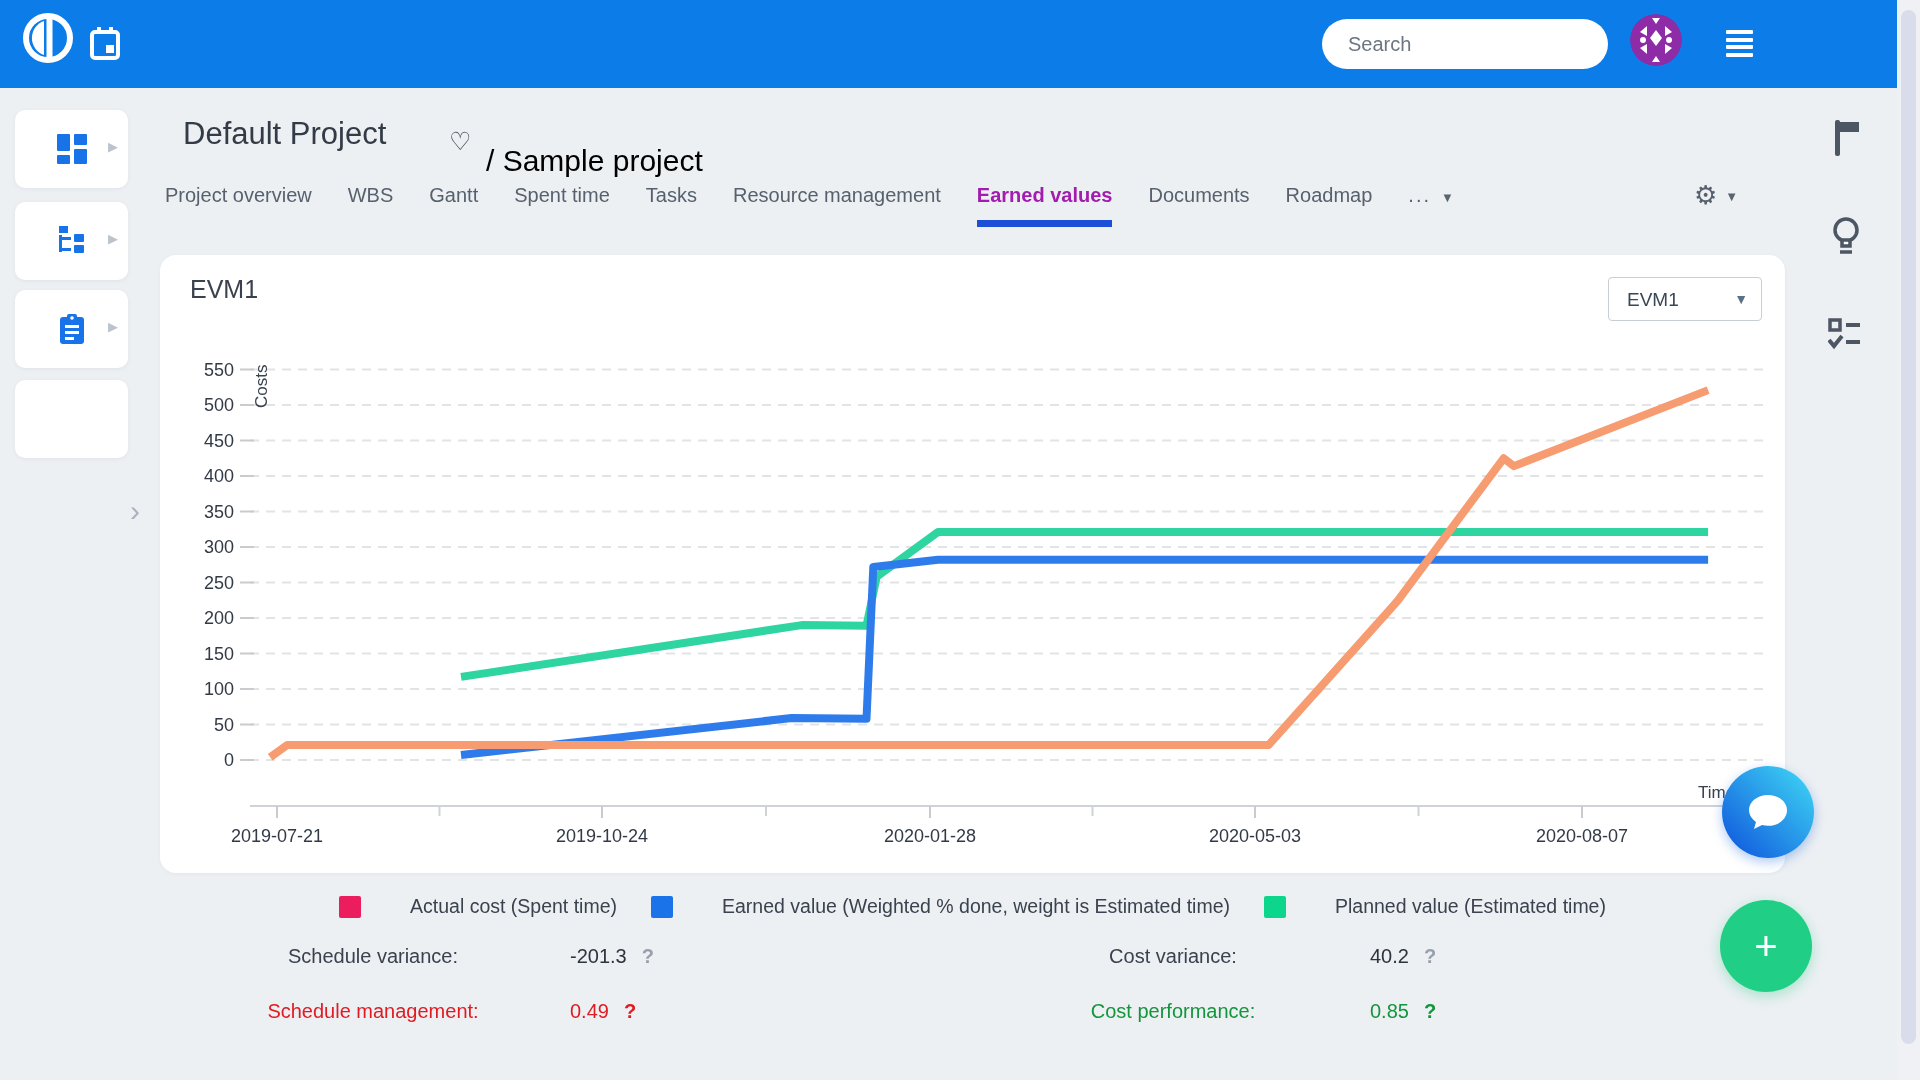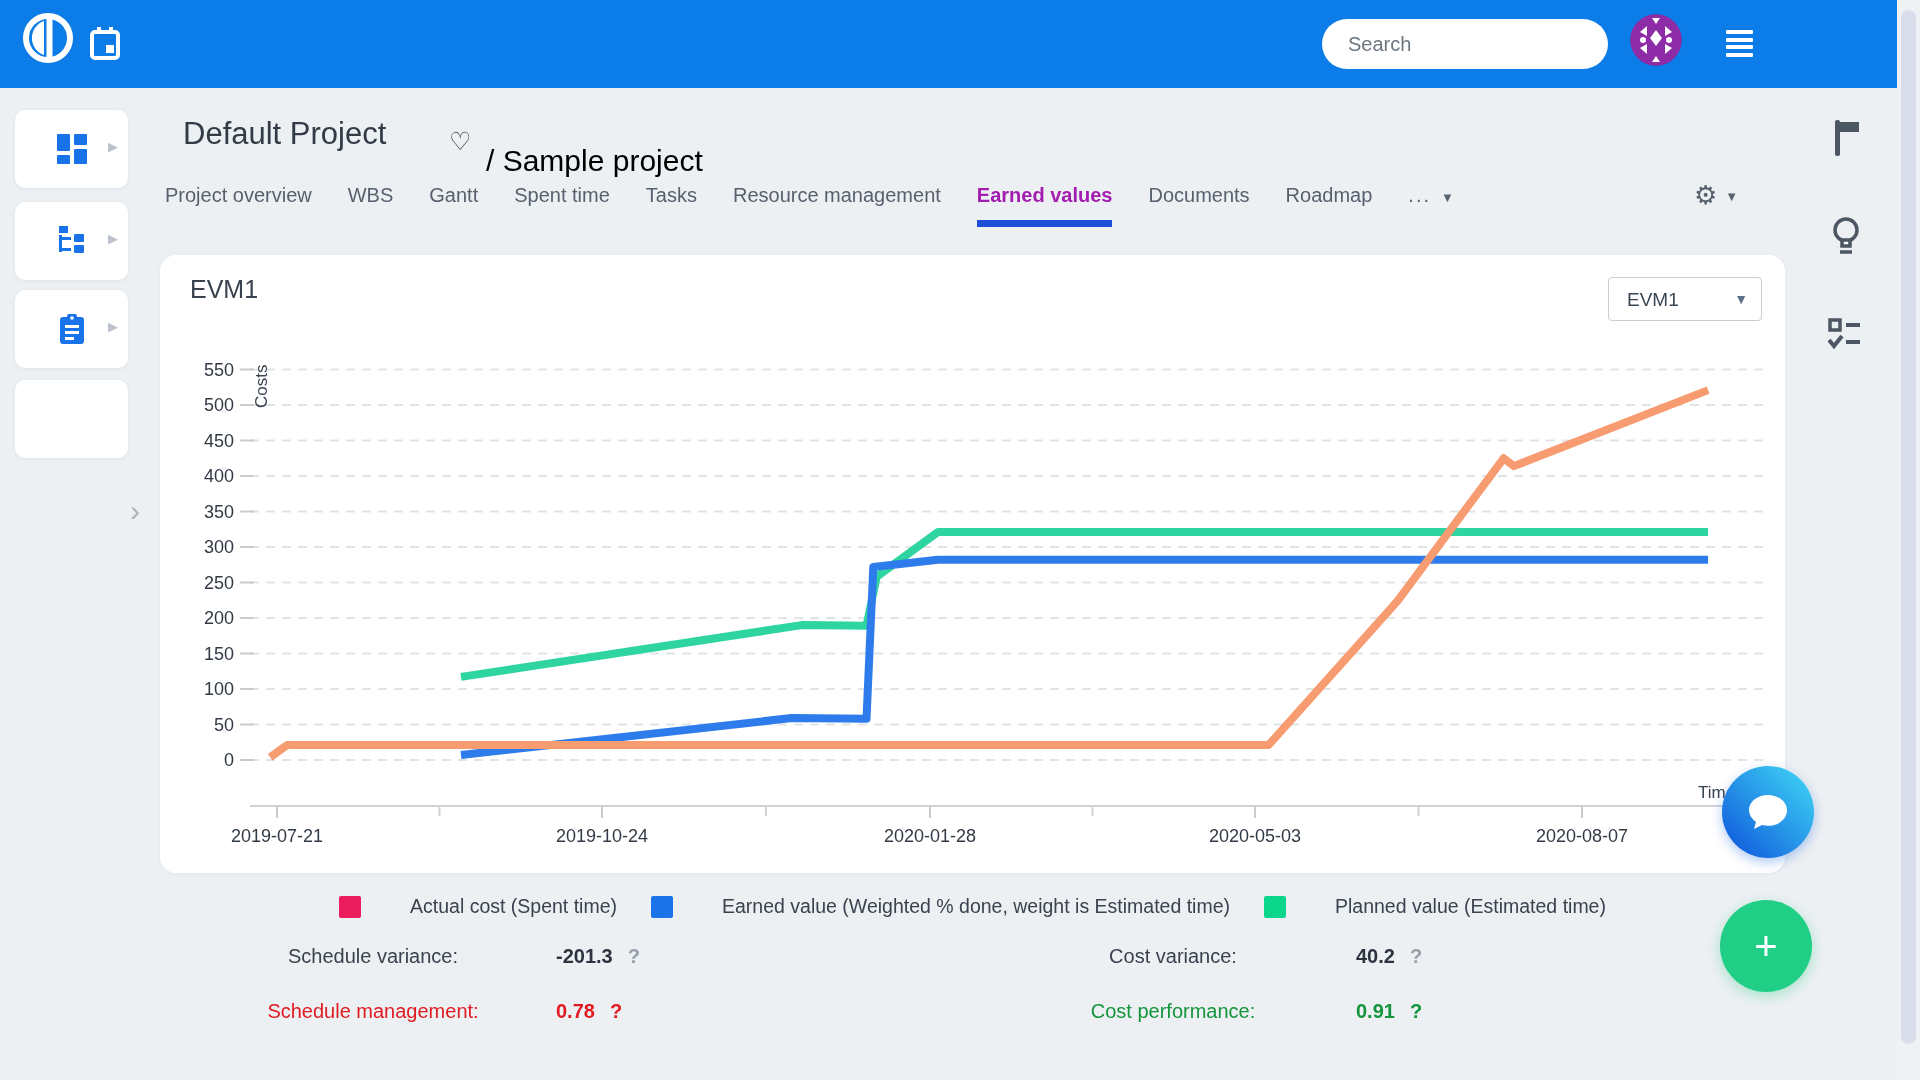--- a/index.html
+++ b/index.html
@@ -53,21 +53,21 @@
   .evm-select .val { position:absolute; left:18px; top:11px; }
   .evm-select .caret { position:absolute; right:13px; top:13px; font-size:14px; color:#5b7185; }
   #chart-svg { position:absolute; left:0; top:85px; }
 
   .legend { position:absolute; left:0; top:640px; width:1625px; display:flex; justify-content:center; gap:34px; }
   .legend-item { display:flex; align-items:center; font-size:19.5px; color:#39424e;gap:38px; }
   .legend-item .sw { width:22px; height:22px; border-radius:2px; margin-right:11px; }
 
   .stat-group { position:absolute; display:flex; align-items:baseline; font-size:20px; color:#39424e; }
   .stat-group .lbl { width:346px; text-align:center; }
-  .stat-group .val { margin-left:10px; font-weight:700; color:#2c343f; }
+  .stat-group .val { margin-left:24px; font-weight:400; color:#2c343f; }
   .stat-group .hlp { margin-left:15px; color:#97a0ab; font-weight:700; cursor:pointer; }
   .stat-group.red,  .stat-group.red .val,  .stat-group.red .hlp  { color:#e11b22; }
   .stat-group.green,.stat-group.green .val,.stat-group.green .hlp{ color:#13953c; }
 
   
   .chat-fab { position:absolute; left:1722px; top:766px; width:92px; height:92px; border-radius:50%;
     background:linear-gradient(45deg,#1566df 15%,#3ed4f4 95%); cursor:pointer; z-index:20;
     display:flex; align-items:center; justify-content:center; box-shadow:0 4px 12px rgba(20,100,220,.35); }
   .add-fab { position:absolute; left:1720px; top:900px; width:92px; height:92px; border-radius:50%;
     background:#20cf85; cursor:pointer; z-index:20; display:flex; align-items:center; justify-content:center;
@@ -289,26 +289,26 @@
     <span class="val">-201.3</span>
     <span class="hlp">?</span>
   </div>
   <div class="stat-group" style="left:840px;top:690px">
     <span class="lbl">Cost variance:</span>
     <span class="val">40.2</span>
     <span class="hlp">?</span>
   </div>
   <div class="stat-group red" style="left:40px;top:745px">
     <span class="lbl">Schedule management:</span>
-    <span class="val">0.78</span>
+    <span class="val">0.49</span>
     <span class="hlp">?</span>
   </div>
   <div class="stat-group green" style="left:840px;top:745px">
     <span class="lbl">Cost performance:</span>
-    <span class="val">0.91</span>
+    <span class="val">0.85</span>
     <span class="hlp">?</span>
   </div>
 </div>
 
 <div class="chat-fab">
   <svg width="46" height="42" viewBox="0 0 46 42">
     <path d="M23 4 C12 4 4 11 4 19 c0 5 3 9 7 12 l-2 7 8 -4 c2 .5 4 .8 6 .8 c11 0 19 -7 19 -15.8 C42 11 34 4 23 4 Z" fill="#fff"></path>
   </svg>
 </div>
 <div class="add-fab">

